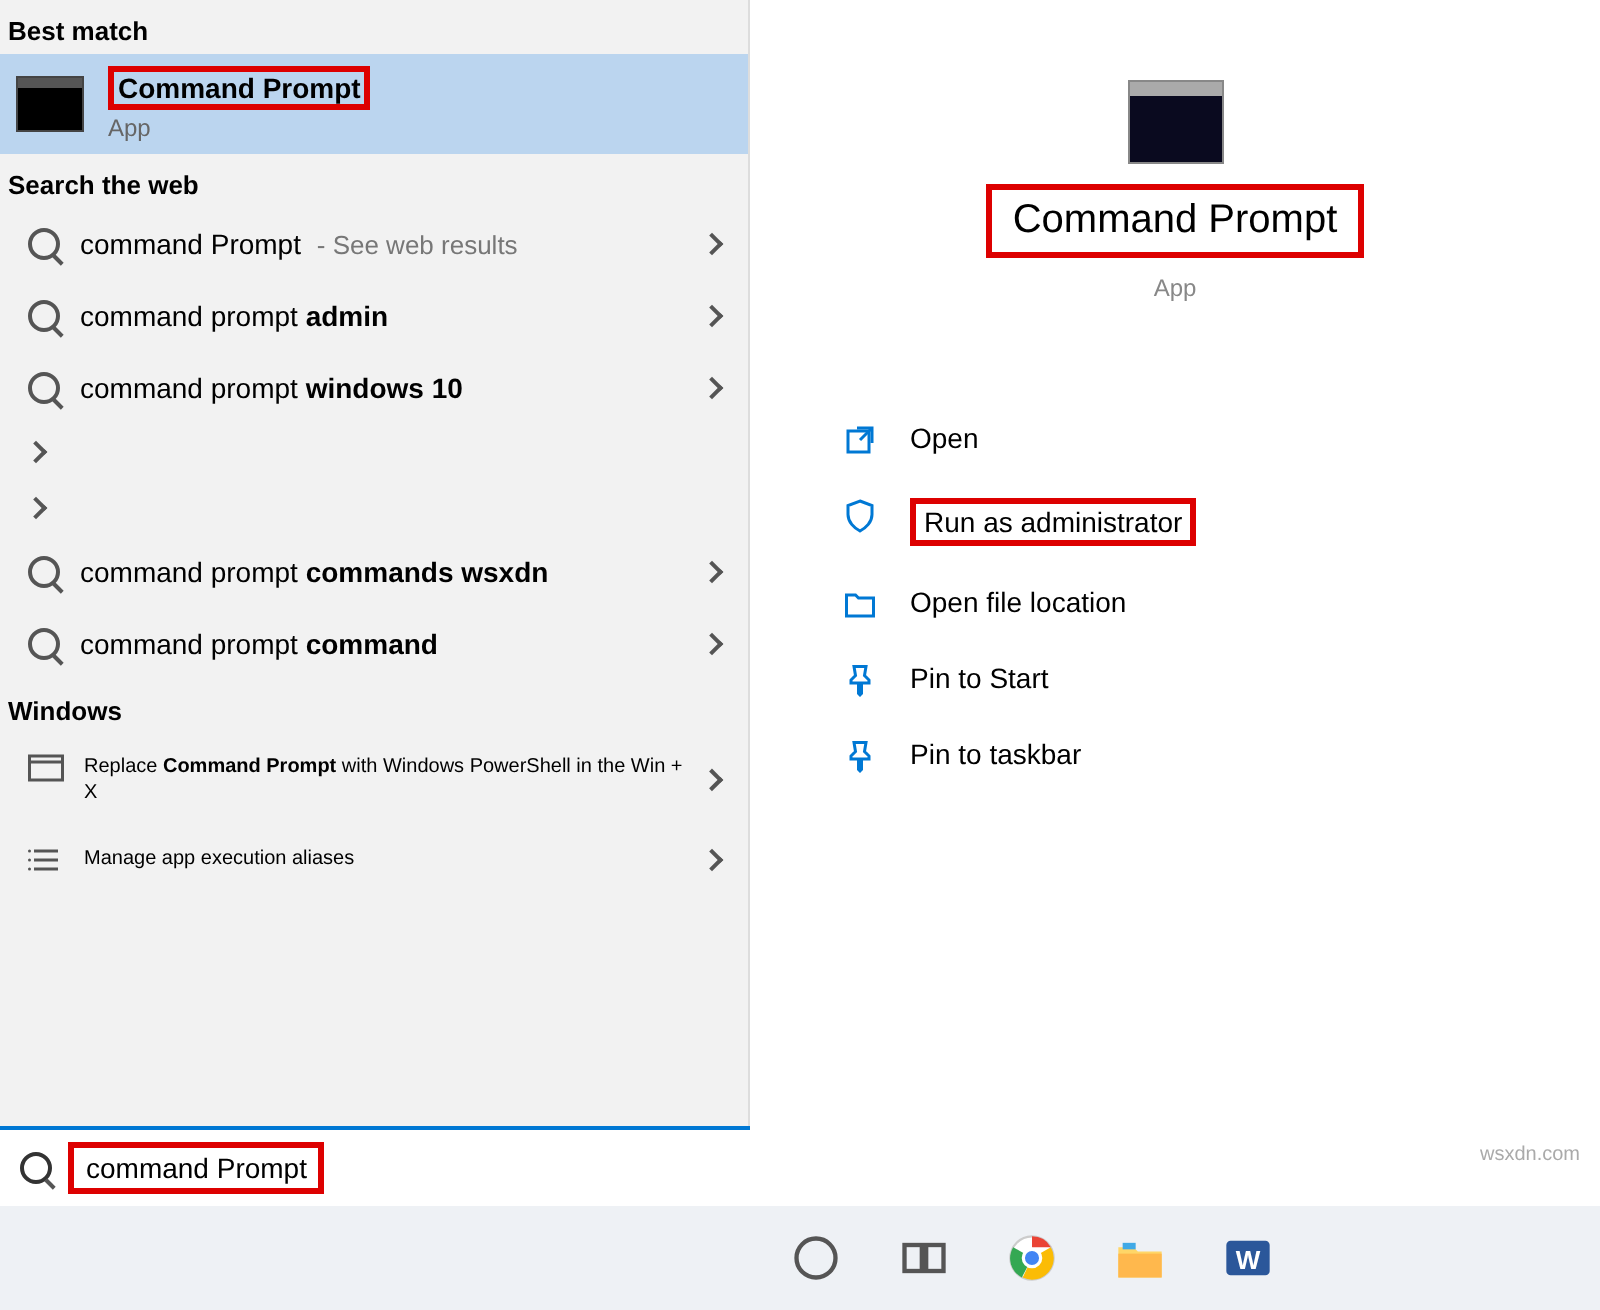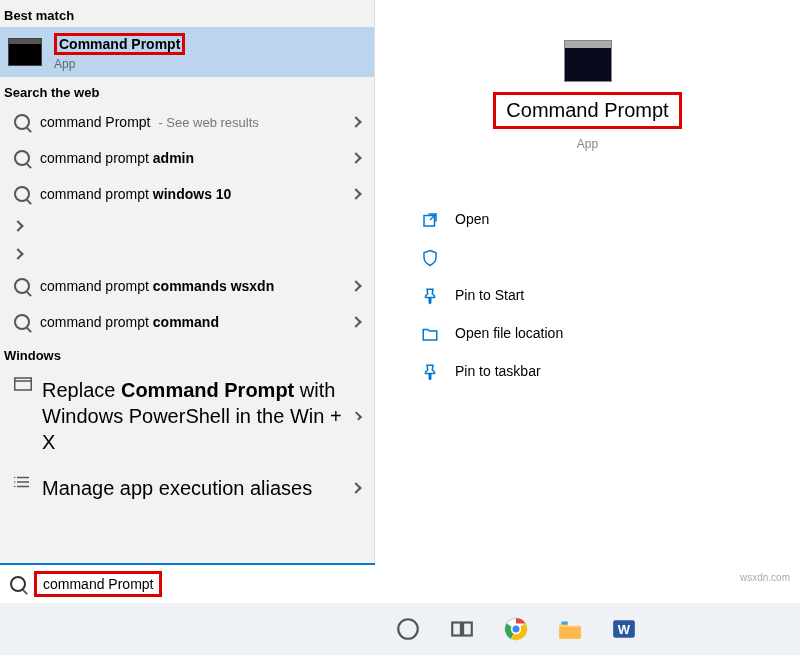--- a/index.html
+++ b/index.html
@@ -29,21 +29,21 @@
 .action-item { display: flex; gap: 16px; padding: 10px 6px; cursor: default; }
 .action-item svg { width: 18px; height: 18px; color: #0078d4; }
 .highlight-box { border: 3px solid #d00; padding: 1px 4px; display: inline-block; }
 .search-bar { position: absolute; bottom: 52px; left: 0; width: 375px; height: 40px; border-top: 2px solid #0078d4; background: #fff; display: flex; align-items: center; padding: 0 10px; gap: 8px; }
 .search-bar .search-ico { border-color: #333; }
 .search-text-box { border: 3px solid #d00; padding: 2px 6px; }
 .taskbar { position: absolute; bottom: 0; left: 0; right: 0; height: 52px; background: #eef1f5; display: flex; align-items: center; padding-left: 395px; gap: 28px; }
 .tb-icon { width: 26px; height: 26px; display: flex; align-items: center; justify-content: center; }
 .watermark { position: absolute; right: 10px; bottom: 72px; font-size: 10px; color: #aaa; }
 .sett-row { display: flex; align-items: flex-start; gap: 10px; padding: 10px 14px; }
-.sett-text { font-size: 20px; line-height: 1.3; }
+.sett-text { font-size: 10px; line-height: 1.3; }
 </style>
 </head>
 <body>
 
 <div class="container">
   <div class="left-panel">
     <div class="section-header">Best match</div>
     <div class="best-match-item">
       <div class="cmd-icon"></div>
       <div>
@@ -132,32 +132,33 @@
             <rect x="4" y="6" width="14" height="14" fill="none" stroke="currentColor" stroke-width="2"></rect>
             <path d="M10 4 h10 v10" fill="none" stroke="currentColor" stroke-width="2"></path>
             <path d="M20 4 l-8 8" stroke="currentColor" stroke-width="2"></path>
           </svg>
         <span>Open</span>
       </div>
       <div class="action-item">
         <svg viewBox="0 0 24 24">
             <path d="M12 2 l8 3 v6 c0 5 -4 9 -8 11 c-4 -2 -8 -6 -8 -11 v-6 z" fill="none" stroke="currentColor" stroke-width="2"></path>
           </svg>
+        <span class="highlight-box">Run as administrator</span>
+      </div>
+      <div class="action-item">
+        <svg viewBox="0 0 24 24">
+            <path d="M3 6 h6 l2 2 h10 v12 h-18 z" fill="none" stroke="currentColor" stroke-width="2"></path>
+          </svg>
+        <span>Open file location</span>
       </div>
       <div class="action-item">
         <svg viewBox="0 0 24 24">
             <path d="M8 3 h8 l-1 6 l3 3 v2 h-5 v7 l-1 1 l-1 -1 v-7 h-5 v-2 l3 -3 z" fill="none" stroke="currentColor" stroke-width="2"></path>
           </svg>
         <span>Pin to Start</span>
-      </div>
-      <div class="action-item">
-        <svg viewBox="0 0 24 24">
-            <path d="M3 6 h6 l2 2 h10 v12 h-18 z" fill="none" stroke="currentColor" stroke-width="2"></path>
-          </svg>
-        <span>Open file location</span>
       </div>
       <div class="action-item">
         <svg viewBox="0 0 24 24">
             <path d="M8 3 h8 l-1 6 l3 3 v2 h-5 v7 l-1 1 l-1 -1 v-7 h-5 v-2 l3 -3 z" fill="none" stroke="currentColor" stroke-width="2"></path>
           </svg>
         <span>Pin to taskbar</span>
       </div>
     </div>
   </div>
 </div>

